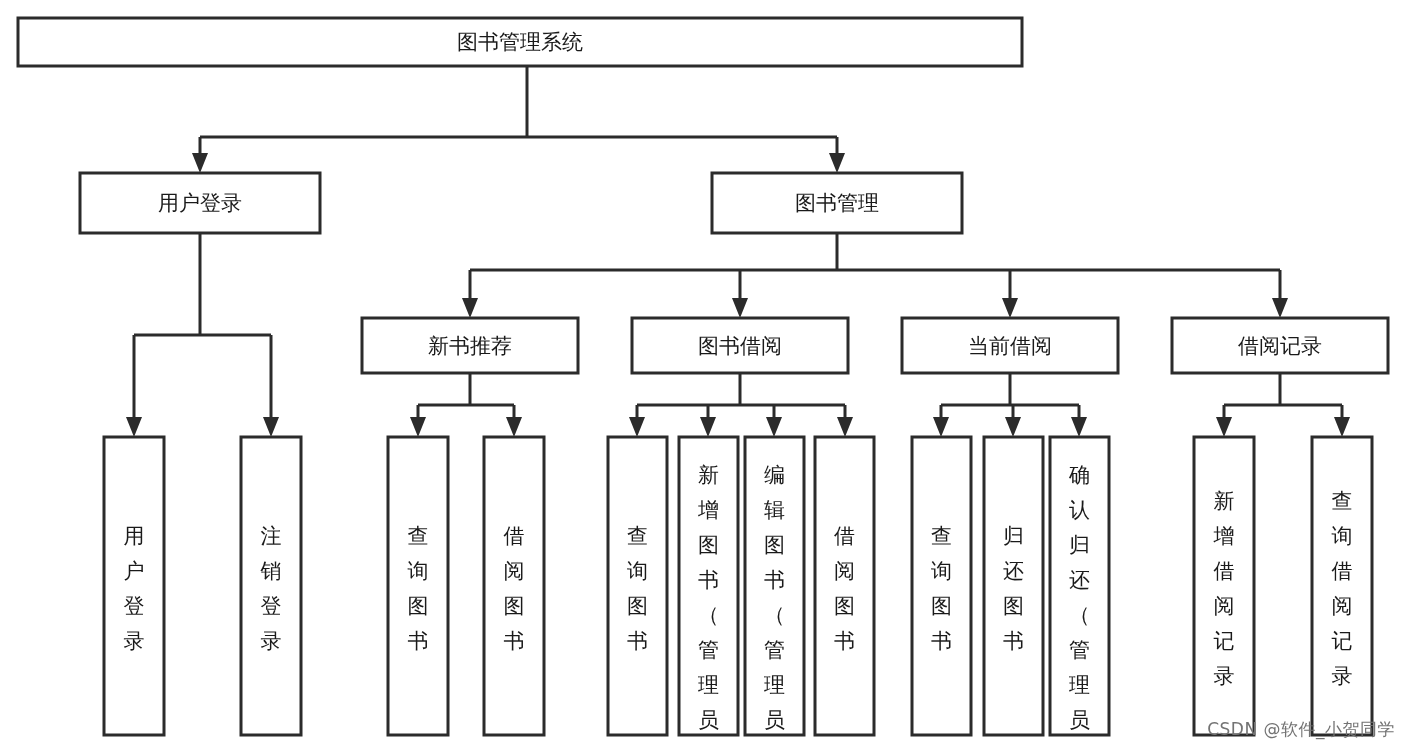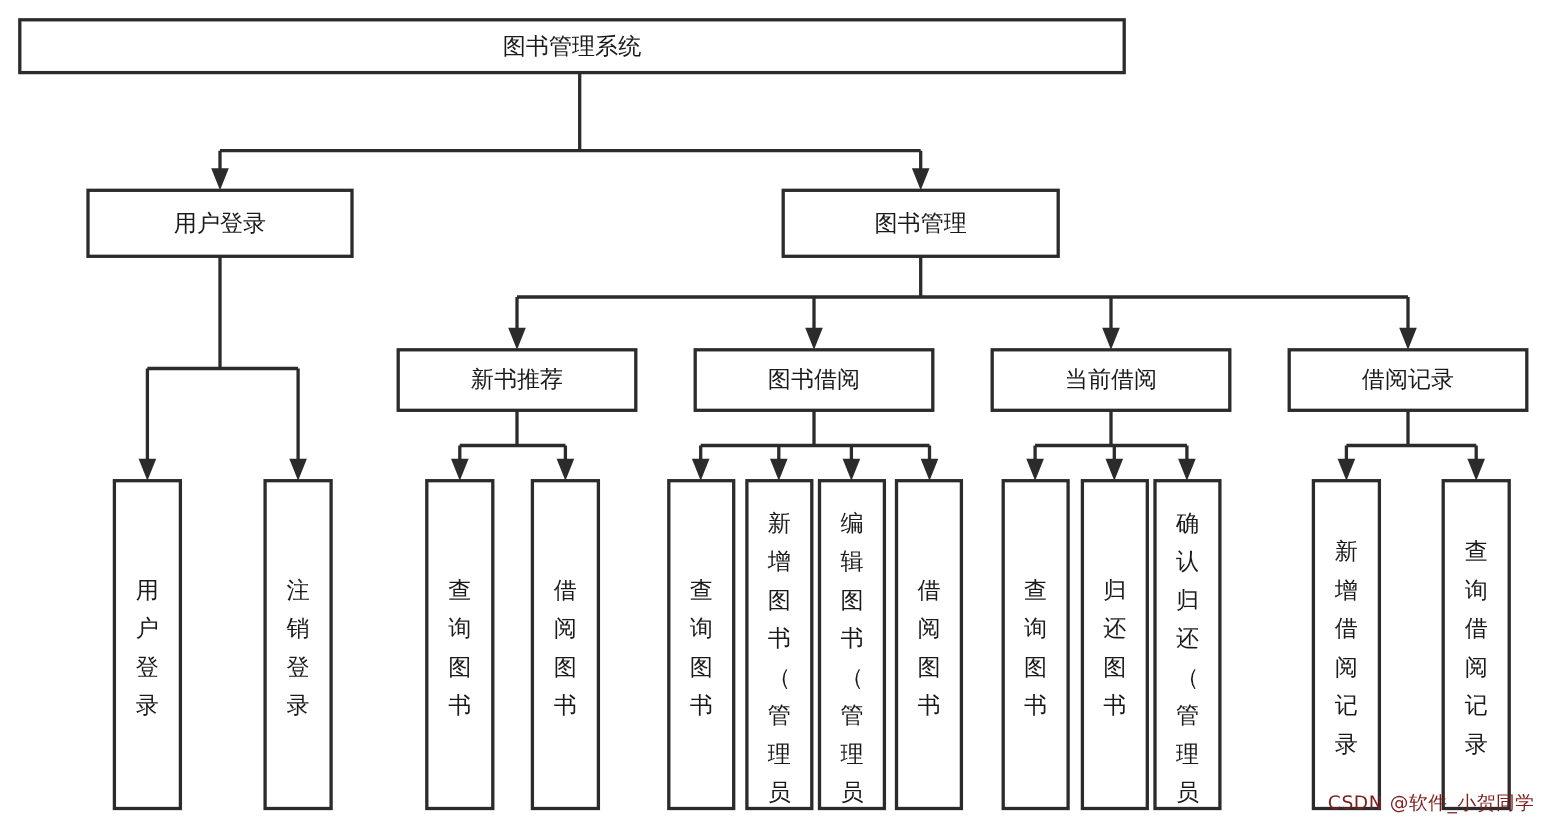--- a/index.html
+++ b/index.html
@@ -54,21 +54,21 @@
   .node-label-vertical {
     fill: #1a1a1a;
     font-family: "DejaVu Sans", "Liberation Sans", sans-serif;
     font-size: 21px;
     text-anchor: middle;
   }
   .watermark {
     position: absolute;
     right: 10px;
     bottom: 6px;
-    color: #7f1d1d;
+    color: #737373;
     font-size: 17px;
     font-family: "DejaVu Sans", "Liberation Sans", sans-serif;
     letter-spacing: 0.5px;
     white-space: nowrap;
     user-select: none;
   }
 </style>
 </head>
 <body>
 

